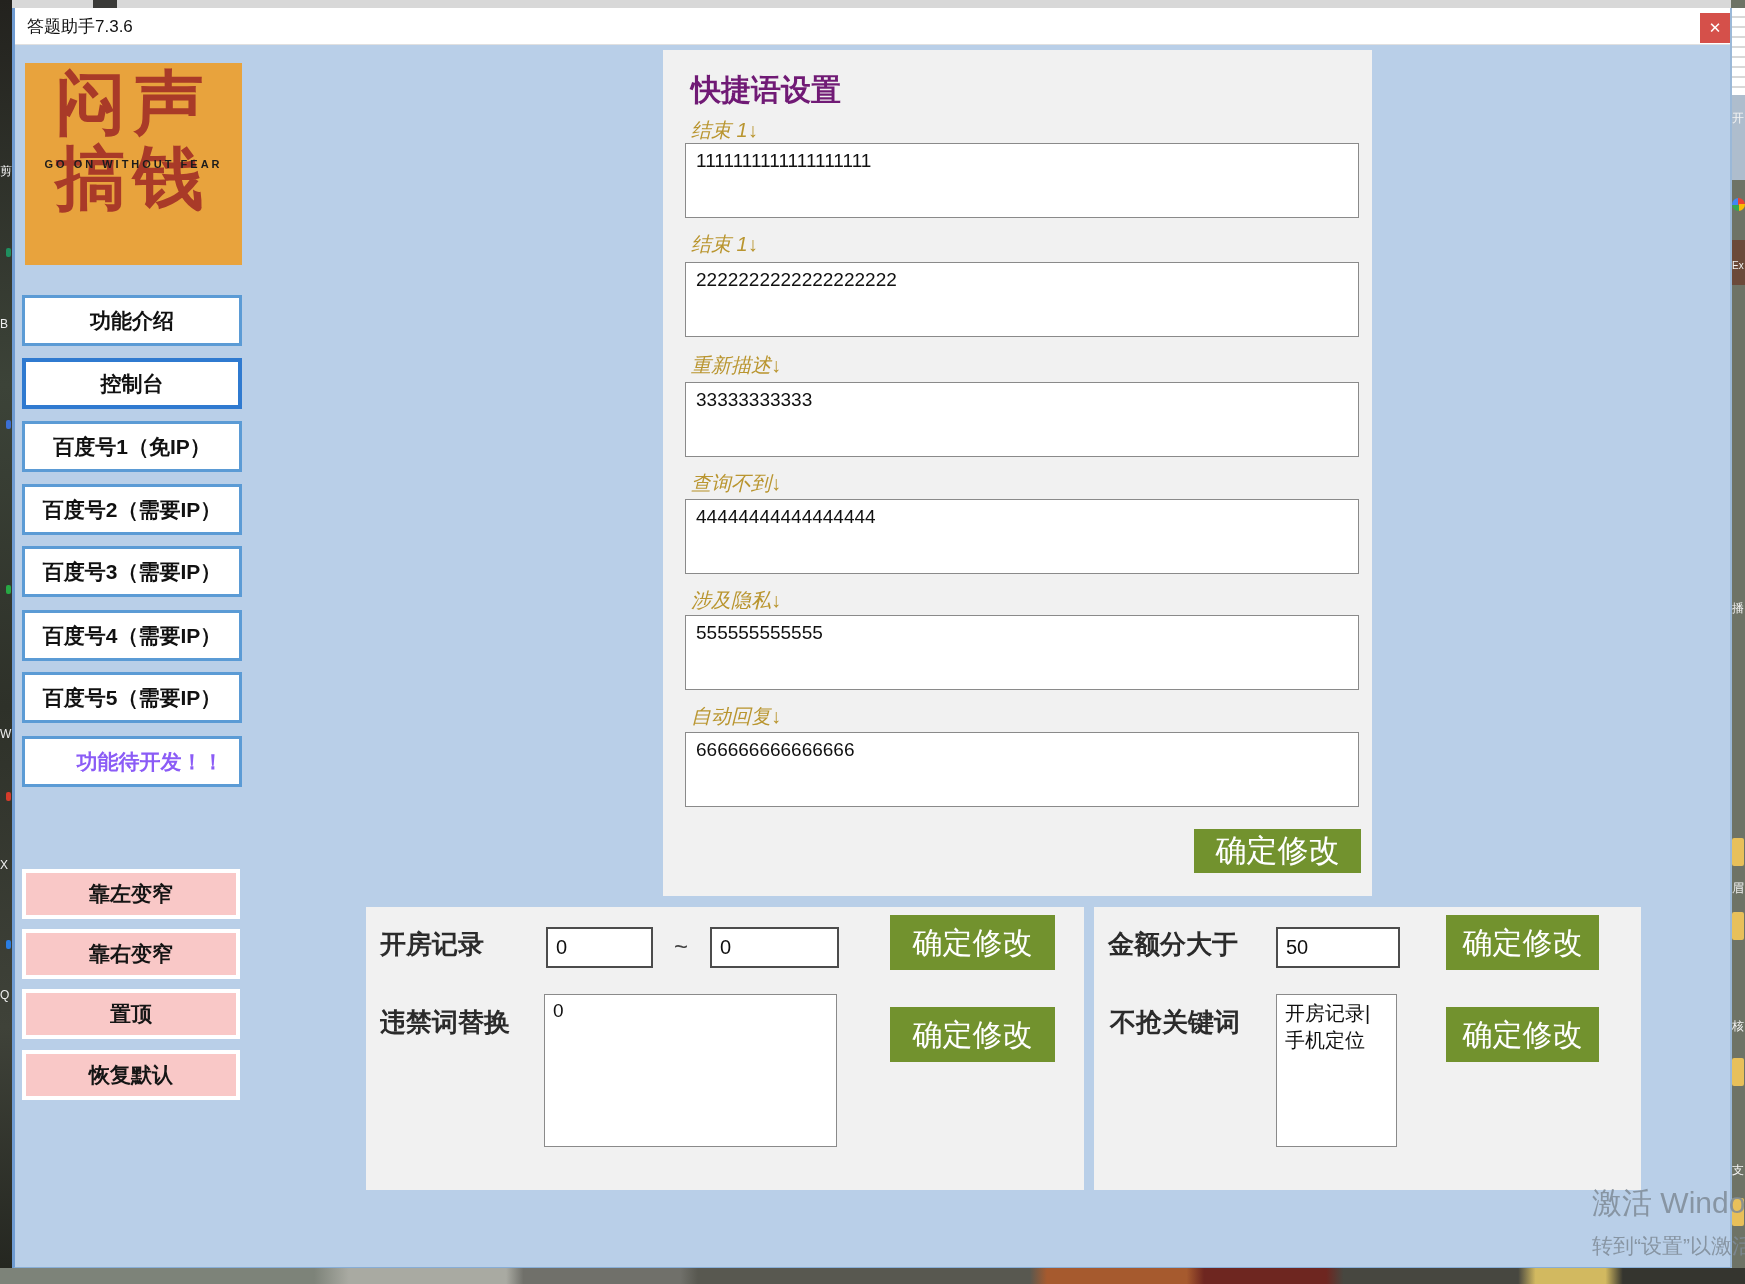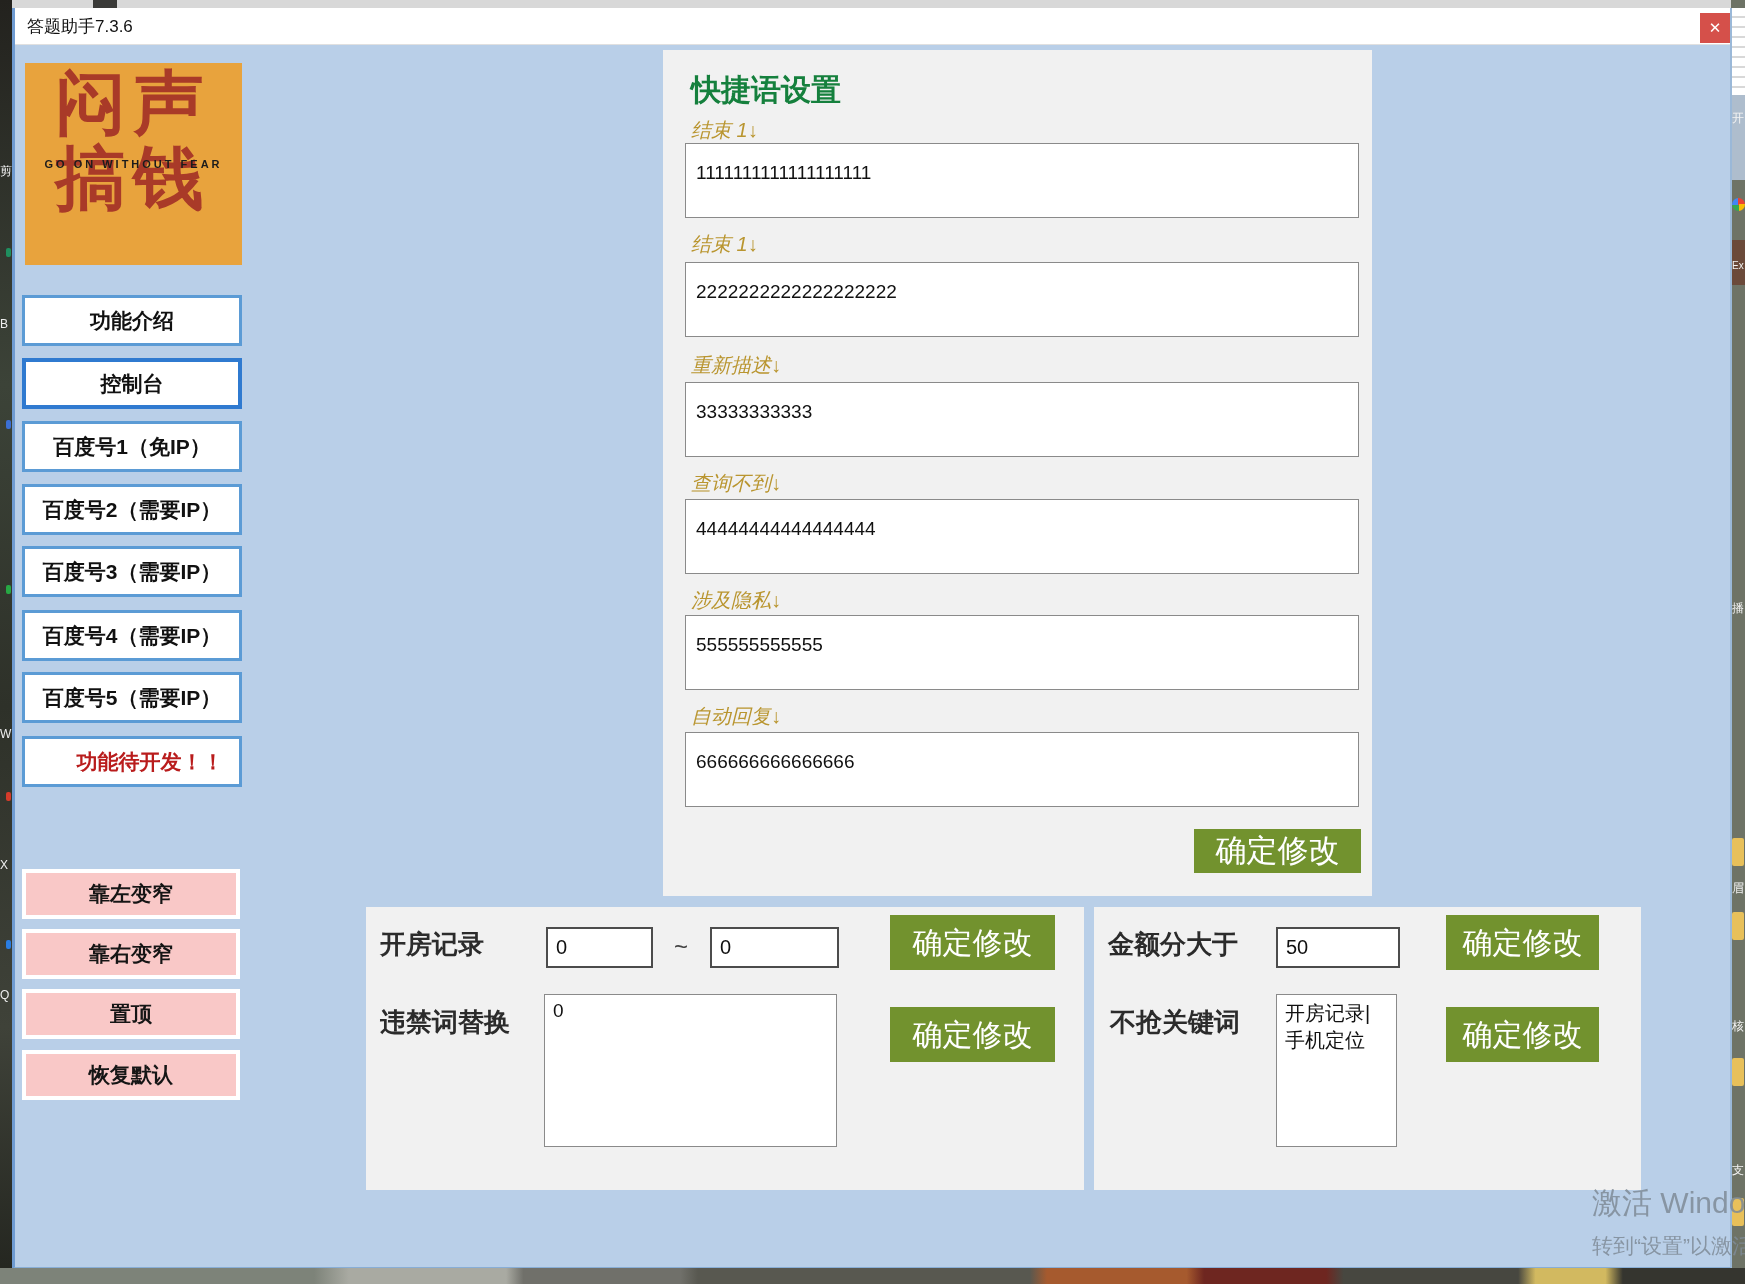--- a/index.html
+++ b/index.html
@@ -38,31 +38,31 @@
   .logo { position:absolute; left:10px; top:55px; width:217px; height:202px; background:#e8a33d; text-align:center; }
   .logo .row { font-size:70px; font-weight:bold; color:#a93a28; line-height:0.98; letter-spacing:8px; margin-top:6px;
     font-family:"DejaVu Serif","Liberation Serif",serif; }
   .logo .slogan { position:absolute; left:0; right:0; top:50%; transform:translateY(-50%); font-size:11px;
     font-weight:bold; letter-spacing:3px; color:#1c1c1c; white-space:nowrap; }
 
   
   .navbtn { position:absolute; left:7px; width:220px; height:51px; background:#ffffff; border:3px solid #5b9bd5;
     font-size:21px; font-weight:bold; color:#111; text-align:center; line-height:45px; cursor:pointer; }
   .navbtn.focused { border:4px solid #2f7ad0; line-height:43px; }
-  .navbtn.warn { color:#b91c1c;padding-left:36px; }
+  .navbtn.warn { color:#8b5cf6;padding-left:36px; }
   .pinkbtn { position:absolute; left:7px; width:218px; height:50px; background:#f9c8c7; border:4px solid #ffffff;
     font-size:21px; font-weight:bold; color:#151515; text-align:center; line-height:42px; cursor:pointer; }
 
   
   .panel { position:absolute; background:#f1f1f1; }
   .qp { left:648px; top:42px; width:709px; height:846px; }
-  .qp-title { position:absolute; left:28px; top:20px; font-size:30px; font-weight:bold; color:#15803d; }
+  .qp-title { position:absolute; left:28px; top:20px; font-size:30px; font-weight:bold; color:#701a75; }
   .qp-label { position:absolute; left:28px; font-size:20px; color:#b9952f;font-style:italic; }
   .qp-ta { position:absolute; left:22px; width:674px; height:75px; background:#fff; border:1px solid #8a8a8a;
-    font-size:19px; padding:18px 10px; resize:none; font-family:"Liberation Sans","DejaVu Sans",sans-serif; color:#111; }
+    font-size:19px; padding:6px 10px; resize:none; font-family:"Liberation Sans","DejaVu Sans",sans-serif; color:#111; }
   .greenbtn { position:absolute; background:#72922e; color:#ffffff; text-align:center; cursor:pointer;
     font-family:"Liberation Sans","DejaVu Sans",sans-serif; }
   .qp-confirm { left:531px; top:779px; width:167px; height:44px; font-size:31px; line-height:44px; }
 
   
   .bl { left:351px; top:899px; width:718px; height:283px; }
   .br { left:1079px; top:899px; width:547px; height:283px; }
   .row-label { position:absolute; font-size:26px; font-weight:bold; color:#2b2b2b; }
   .num-input { position:absolute; height:41px; background:#fff; border:2px solid #4c4c4c; font-size:20px;
     padding-left:8px; color:#111; font-family:"Liberation Sans","DejaVu Sans",sans-serif; }

